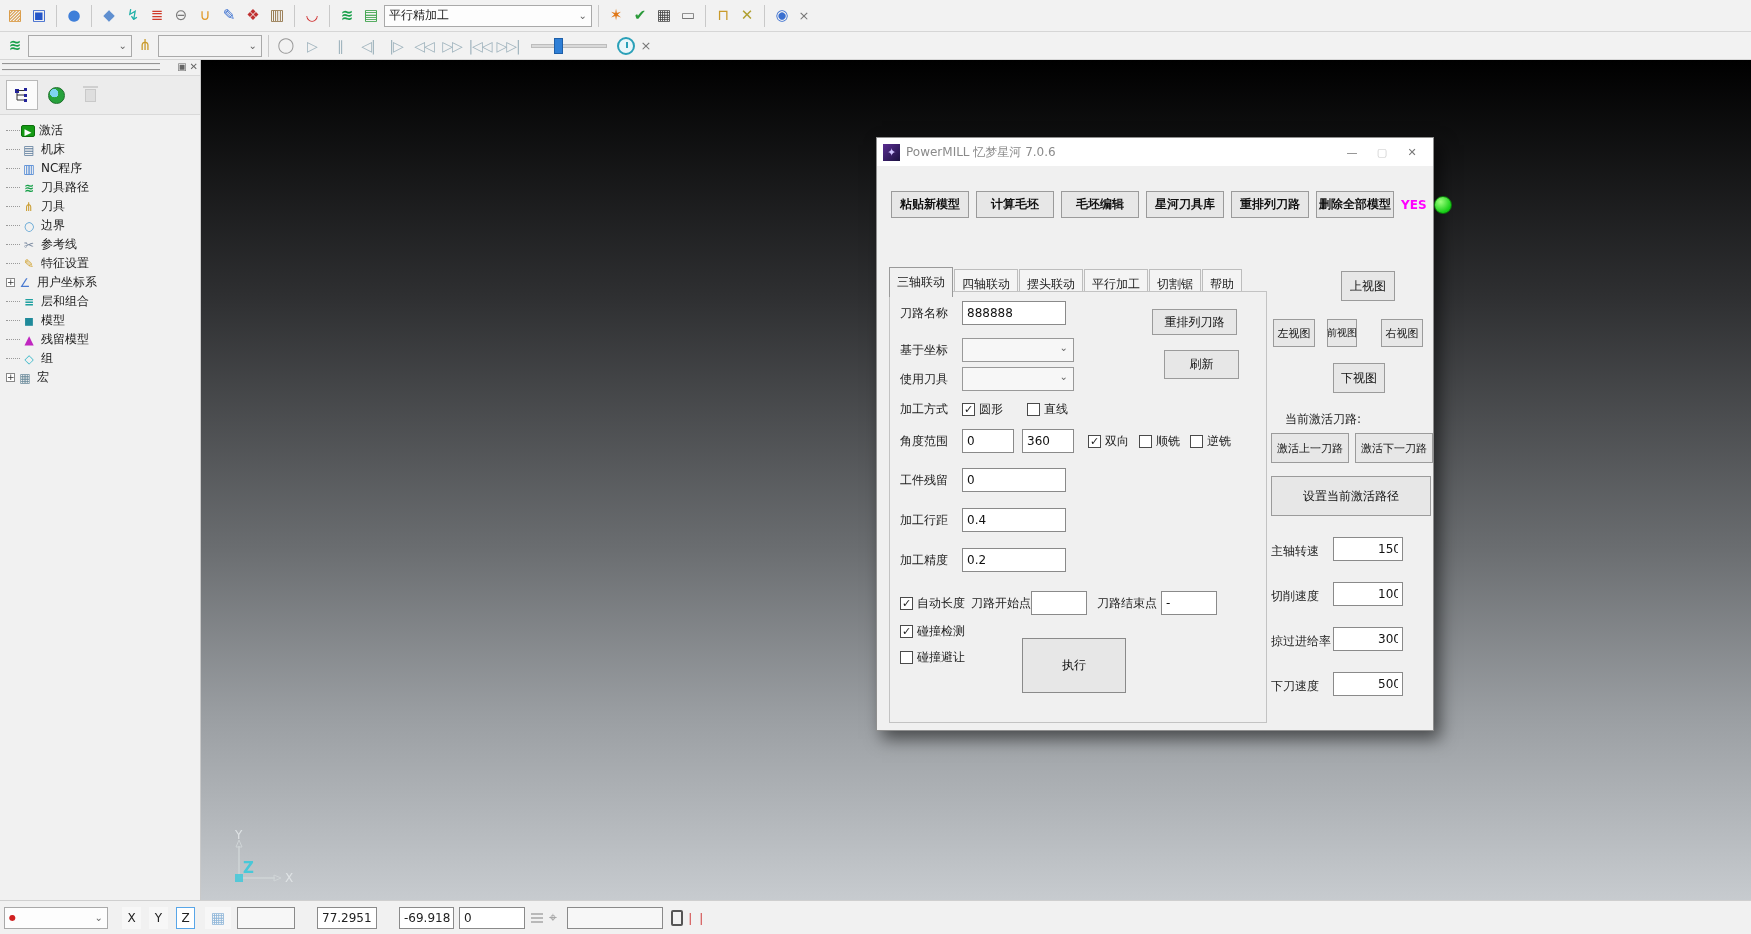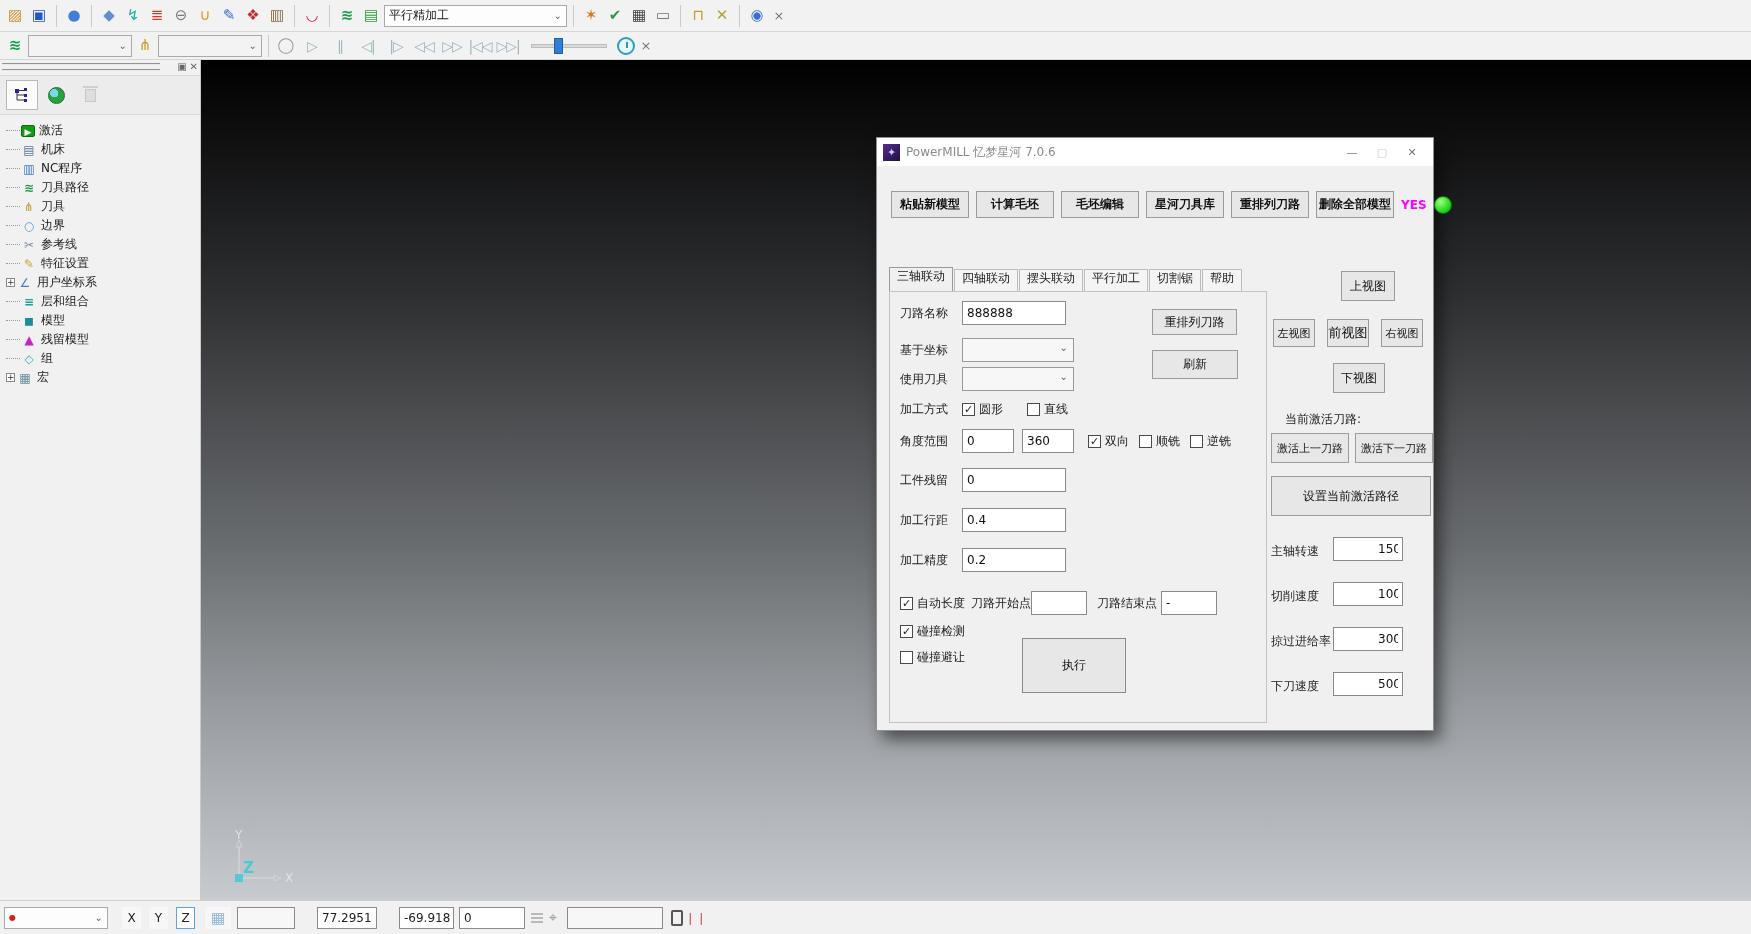--- a/index.html
+++ b/index.html
@@ -52,21 +52,21 @@
   .dlg-title .txt{color:#8a8a8a;font-size:12px;flex:1;}
   .wbtn{width:30px;height:22px;display:flex;align-items:center;justify-content:center;color:#777;font-size:11px;}
   .wbtn.max{color:#c9c9c9;}
   .dlg-menu{height:24px;background:#fff;border-bottom:1px solid #e3e3e3;display:flex;align-items:center;padding:0 8px;gap:18px;color:#333;}
   .btn{background:#e7e7e7;border:1px solid #9b9b9b;display:flex;align-items:center;justify-content:center;white-space:nowrap;color:#111;}
   .act-row{position:absolute;left:14px;display:flex;gap:7px;align-items:center;}
   .act-row .btn{width:78px;height:27px;font-weight:bold;}
   .magenta{color:#ff00ff;font-weight:bold;}
   .gdot{width:18px;height:18px;border-radius:50%;background:radial-gradient(circle at 35% 30%,#9cff7d,#17cf17 70%);border:1px solid #0b7a0b;}
   .dlg-tabs{position:absolute;left:12px;top:131px;display:flex;}
-  .dtab{padding:0 7px 3px;border:1px solid #bdbdbd;border-bottom:none;background:#f4f4f4;margin-right:1px;}
+  .dtab{padding:6px 7px 3px;border:1px solid #bdbdbd;border-bottom:none;background:#f4f4f4;margin-right:1px;}
   .dtab.active{background:#f0f0f0;border-color:#9a9a9a;position:relative;top:-2px;padding-bottom:6px;z-index:2;}
   #panel{position:absolute;left:12px;top:153px;width:378px;height:432px;border:1px solid #c3c3c3;background:#f0f0f0;}
   .prow{position:absolute;left:10px;display:flex;align-items:center;}
   .flabel{width:62px;flex:0 0 auto;}
   .ti{height:24px;border:1px solid #8a8a8a;background:#fff;padding:0 4px;font-size:12px;color:#111;}
   .ti.w104{width:104px;} .ti.w52{width:52px;} .ti.w56{width:56px;} .ti.w70{width:70px;padding-left:44px;}
   .fcombo{width:112px;height:24px;background:#f7f7f7;border:1px solid #999;}
   .fcombo::after{content:"⌄";float:right;color:#666;font-size:10px;margin:3px 5px 0 0;}
   .cb{width:13px;height:13px;border:1px solid #4a4a4a;background:#fff;display:inline-flex;align-items:center;justify-content:center;margin-right:4px;flex:0 0 auto;font-size:11px;font-weight:bold;color:#1a1a1a;}
   .cbl{margin-right:10px;white-space:nowrap;}
@@ -103,21 +103,21 @@
     <span class="tbi" style="color:#7a7a7a">⊖</span>
     <span class="tbi" style="color:#e09a2a">∪</span>
     <span class="tbi" style="color:#3a6fd0">✎</span>
     <span class="tbi" style="color:#c03030">❖</span>
     <span class="tbi" style="color:#8a6a3a">▥</span>
     <span class="sep"></span>
     <span class="tbi" style="color:#d03030">◡</span>
     <span class="sep"></span>
     <span class="tbi" style="color:#18a04a;font-weight:bold">≋</span>
     <span class="tbi" style="color:#2a9a3a">▤</span>
-    <div class="combo" style="width:183px">
+    <div class="combo" style="width:208px">
       <span class="cval">平行精加工</span>
       <span class="carr">⌄</span>
     </div>
     <span class="sep"></span>
     <span class="tbi" style="color:#e07818">✶</span>
     <span class="tbi" style="color:#2a9a3a">✔</span>
     <span class="tbi" style="color:#444">▦</span>
     <span class="tbi" style="color:#777">▭</span>
     <span class="sep"></span>
     <span class="tbi" style="color:#c99a2a">⊓</span>
@@ -295,21 +295,21 @@
       <div class="dtab">切割锯</div>
       <div class="dtab">帮助</div>
     </div>
 
     <div id="panel">
       <div class="prow" style="top:9px">
         <span class="flabel">刀路名称</span>
         <input class="ti w104" value="888888" style="">
       </div>
       <div class="btn rabs" style="position:absolute;left:262px;top:17px;width:85px;height:26px">重排列刀路</div>
-      <div class="btn rabs" style="position:absolute;left:262px;top:58px;width:86px;height:29px">刷新</div>
+      <div class="btn rabs" style="position:absolute;left:274px;top:58px;width:75px;height:29px">刷新</div>
       <div class="prow" style="top:46px">
         <span class="flabel">基于坐标</span>
         <div class="fcombo"><span></span></div>
       </div>
       <div class="prow" style="top:75px">
         <span class="flabel">使用刀具</span>
         <div class="fcombo"><span></span></div>
       </div>
       <div class="prow" style="top:109px">
         <span class="flabel">加工方式</span>
@@ -356,21 +356,21 @@
       <div class="prow" style="top:357px">
         <span class="cb"></span>
           <span class="cbl">碰撞避让</span>
       </div>
       <div class="btn" style="position:absolute;left:132px;top:346px;width:104px;height:55px;border-color:#8a8a8a">执行</div>
     </div>
 
     <div id="dlg-right">
       <div class="btn rabs" style="left:72px;top:2px;width:54px;height:30px">上视图</div>
       <div class="btn rabs" style="left:4px;top:50px;width:42px;height:28px;font-size:11px">左视图</div>
-      <div class="btn rabs" style="left:58px;top:50px;width:42px;height:28px;font-size:13px">前视图</div>
+      <div class="btn rabs" style="left:58px;top:50px;width:30px;height:28px;font-size:10px">前视图</div>
       <div class="btn rabs" style="left:112px;top:50px;width:42px;height:28px;font-size:11px">右视图</div>
       <div class="btn rabs" style="left:64px;top:94px;width:52px;height:30px">下视图</div>
       <div class="rabs rlabel" style="left:16px;top:142px">当前激活刀路:</div>
       <div class="btn rabs" style="left:2px;top:164px;width:78px;height:30px;font-size:11px">激活上一刀路</div>
       <div class="btn rabs" style="left:86px;top:164px;width:78px;height:30px;font-size:11px">激活下一刀路</div>
       <div class="btn rabs" style="left:2px;top:207px;width:160px;height:40px">设置当前激活路径</div>
       <div class="rabs" style="left:2px;top:274px">主轴转速</div>
       <input class="ti w70 rabs" style="left: 64px; top: 268px;" value="1500">
       <div class="rabs" style="left:2px;top:319px">切削速度</div>
       <input class="ti w70 rabs" style="left: 64px; top: 313px;" value="1000">

